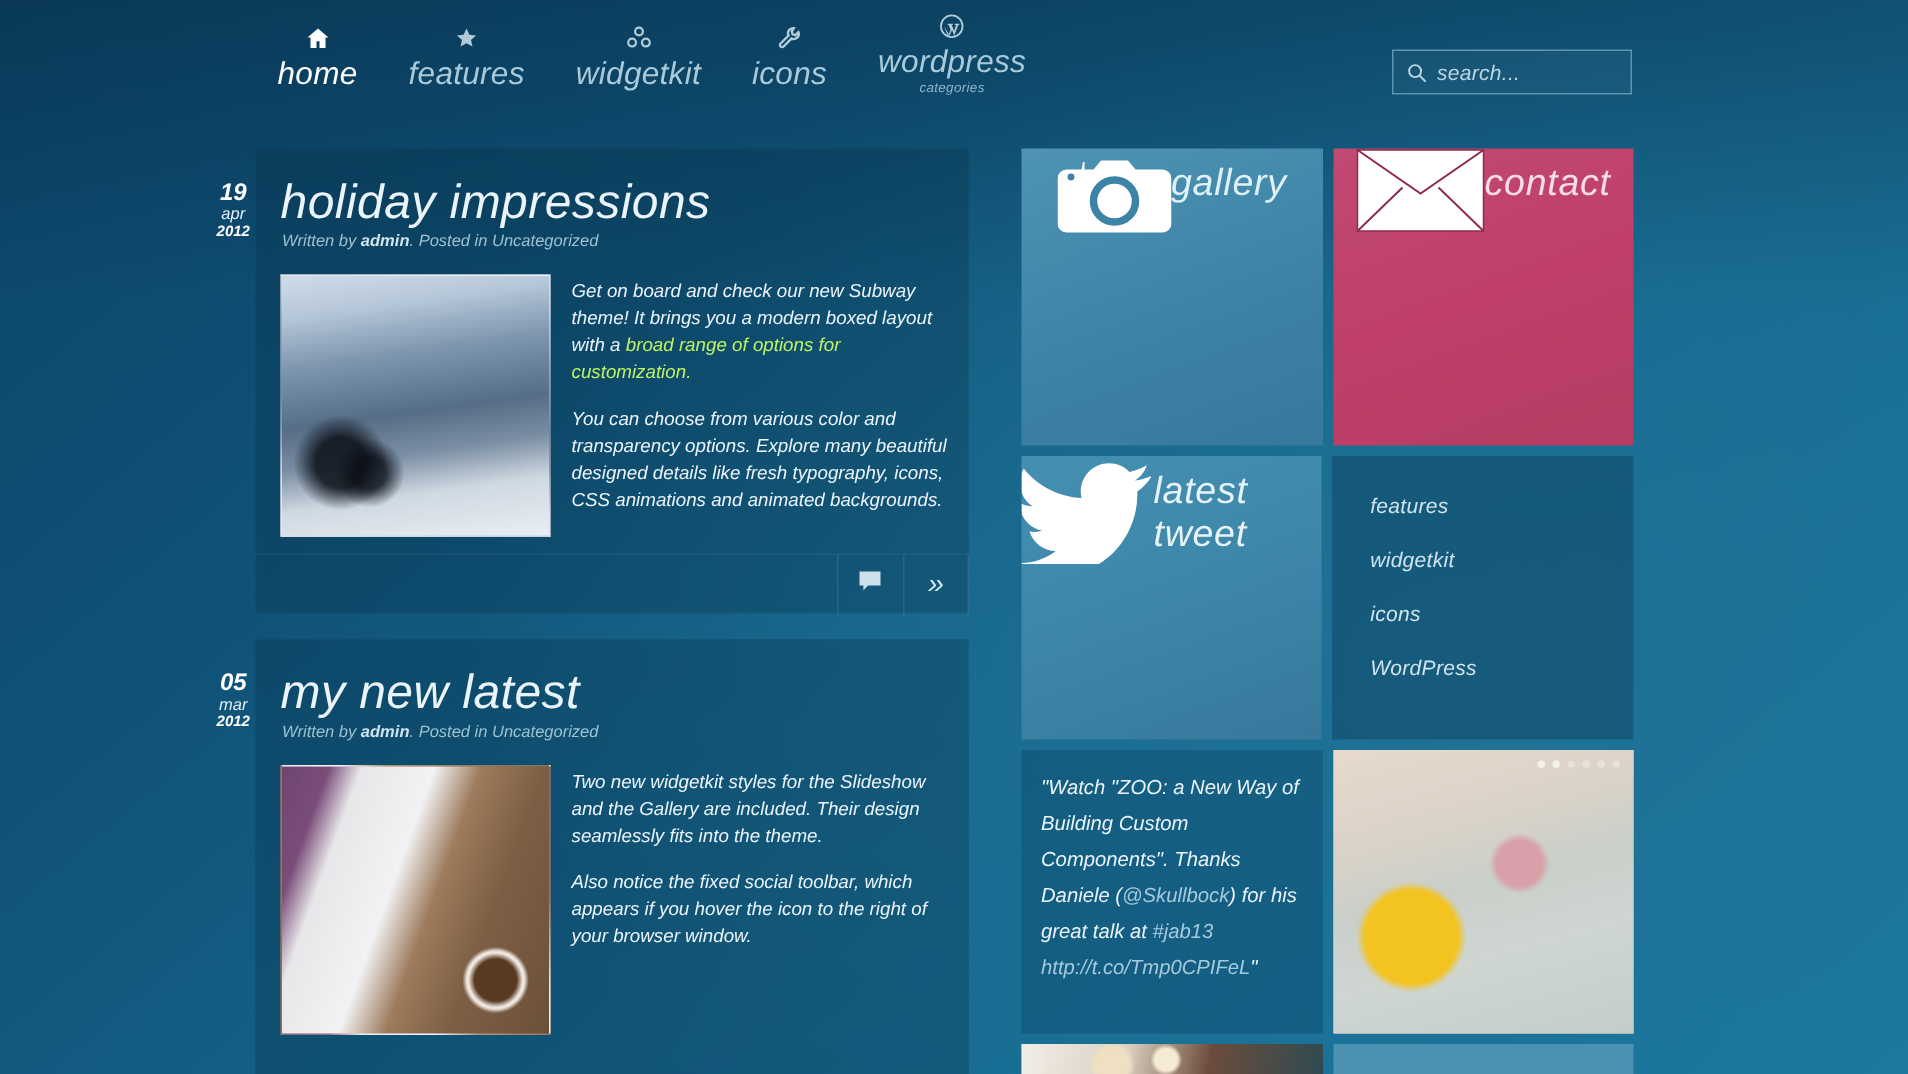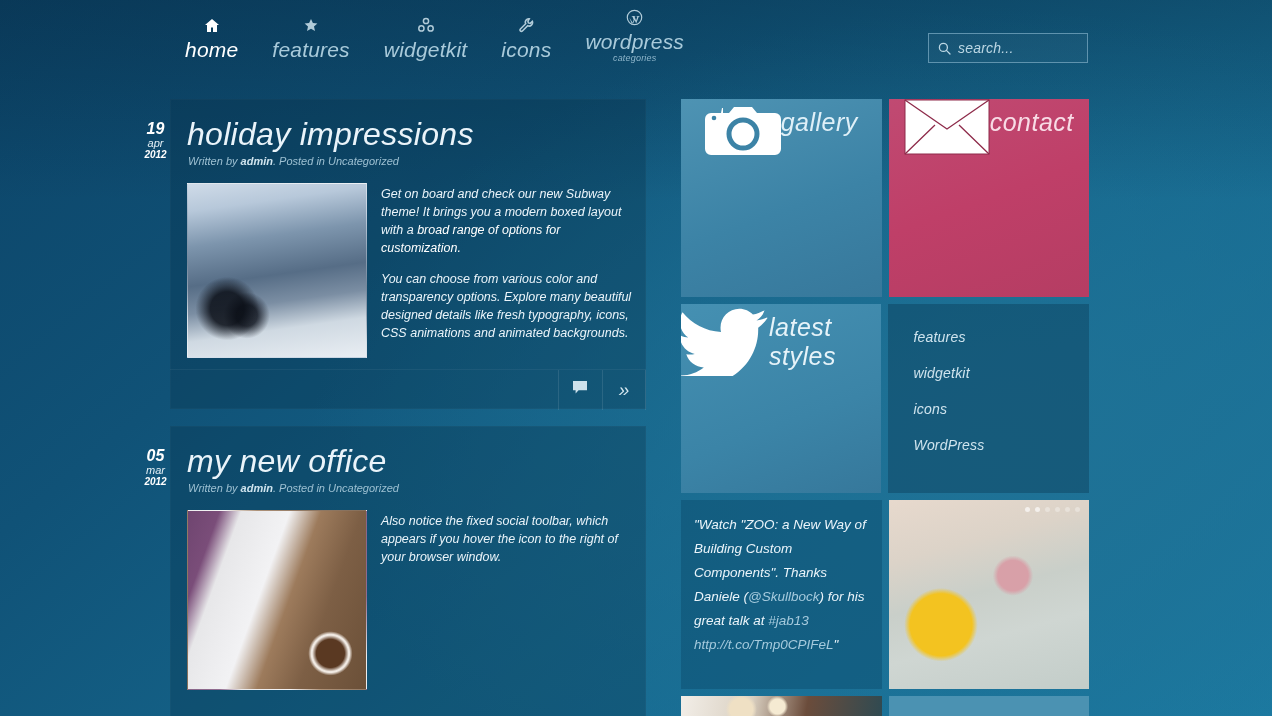--- a/index.html
+++ b/index.html
@@ -124,21 +124,21 @@
     background-size: cover; background-position: center;
     position: relative; overflow: hidden;
   }
   .art-thumb-2 { height: 180px; }
 
   .art-text { flex: 1; padding-top: 2px; }
   .art-text p {
     font-size: 12.5px; line-height: 18px; color: #eaf4fa;
     margin-bottom: 13px;
   }
-  .art-text a { color: #ffffff; text-decoration: none; }
+  .art-text a { color: #bef264; text-decoration: none; }
 
   .art-footer {
     position: absolute; left: 0; right: 0; bottom: 0;
     height: 40px;
     border-top: 1px solid rgba(255,255,255,.05);
     display: flex; justify-content: flex-end; align-items: center;
   }
   .art-tool {
     width: 44px; height: 40px;
     display: flex; align-items: center; justify-content: center;
@@ -353,28 +353,29 @@
       </div>
     </div>
 
     <div class="date date-2">
       <div class="d">05</div>
       <div class="m">mar</div>
       <div class="y">2012</div>
     </div>
 
     <div class="article article-2">
-      <div class="art-title">my new office</div>
+      <div class="art-title">my new latest</div>
       <div class="art-meta">
         <span>Written by </span><b>admin</b><span>. Posted in Uncategorized</span>
       </div>
 
       <div class="art-body">
         <div class="art-thumb art-thumb-2 img-laptop"></div>
         <div class="art-text">
+          <p>Two new widgetkit styles for the Slideshow and the Gallery are included. Their design seamlessly fits into the theme.</p>
           <p>Also notice the fixed social toolbar, which appears if you hover the icon to the right of your browser window.</p>
         </div>
       </div>
     </div>
 
     <div class="tiles">
 
       <div class="tile-row">
         <div class="tile tile-gallery">
           <div class="tile-icon-wrap">
@@ -404,21 +405,21 @@
       </div>
 
       <div class="tile-row">
         <div class="tile tile-tweet">
           <div class="tile-icon-wrap">
             <span>
               <svg width="88" height="72" viewBox="0 0 88 72">
                 <path fill="#ffffff" d="M86 13.5c-3.3 1.5-6.8 2.4-10.5 2.9 3.8-2.3 6.7-5.9 8-10.2-3.5 2.1-7.4 3.6-11.6 4.4C68.6 7 63.7 4.8 58.3 4.8c-10.4 0-18.8 8.5-18.8 18.9 0 1.5.2 2.9.5 4.3C24.3 27.2 10.6 19.7 1.5 8.3c-1.6 2.8-2.6 6.1-2.6 9.6 0 6.5 3.3 12.3 8.4 15.7-3.1-.1-6-1-8.6-2.4v.2c0 9.2 6.5 16.8 15.1 18.5-1.6.4-3.2.7-5 .7-1.2 0-2.4-.1-3.5-.3 2.4 7.5 9.3 12.9 17.5 13.1-6.4 5-14.5 8-23.3 8-1.5 0-3-.1-4.5-.3 8.3 5.3 18.2 8.4 28.8 8.4 34.5 0 53.4-28.6 53.4-53.4v-2.4c3.7-2.6 6.8-5.9 9.3-9.7z"></path>
               </svg>
             </span>
-            <span class="tile-label">latest styles</span>
+            <span class="tile-label">latest tweet</span>
           </div>
         </div>
 
         <div class="tile tile-links">
           <div class="link-row">features</div>
           <div class="link-row">widgetkit</div>
           <div class="link-row">icons</div>
           <div class="link-row">WordPress</div>
         </div>
       </div>

